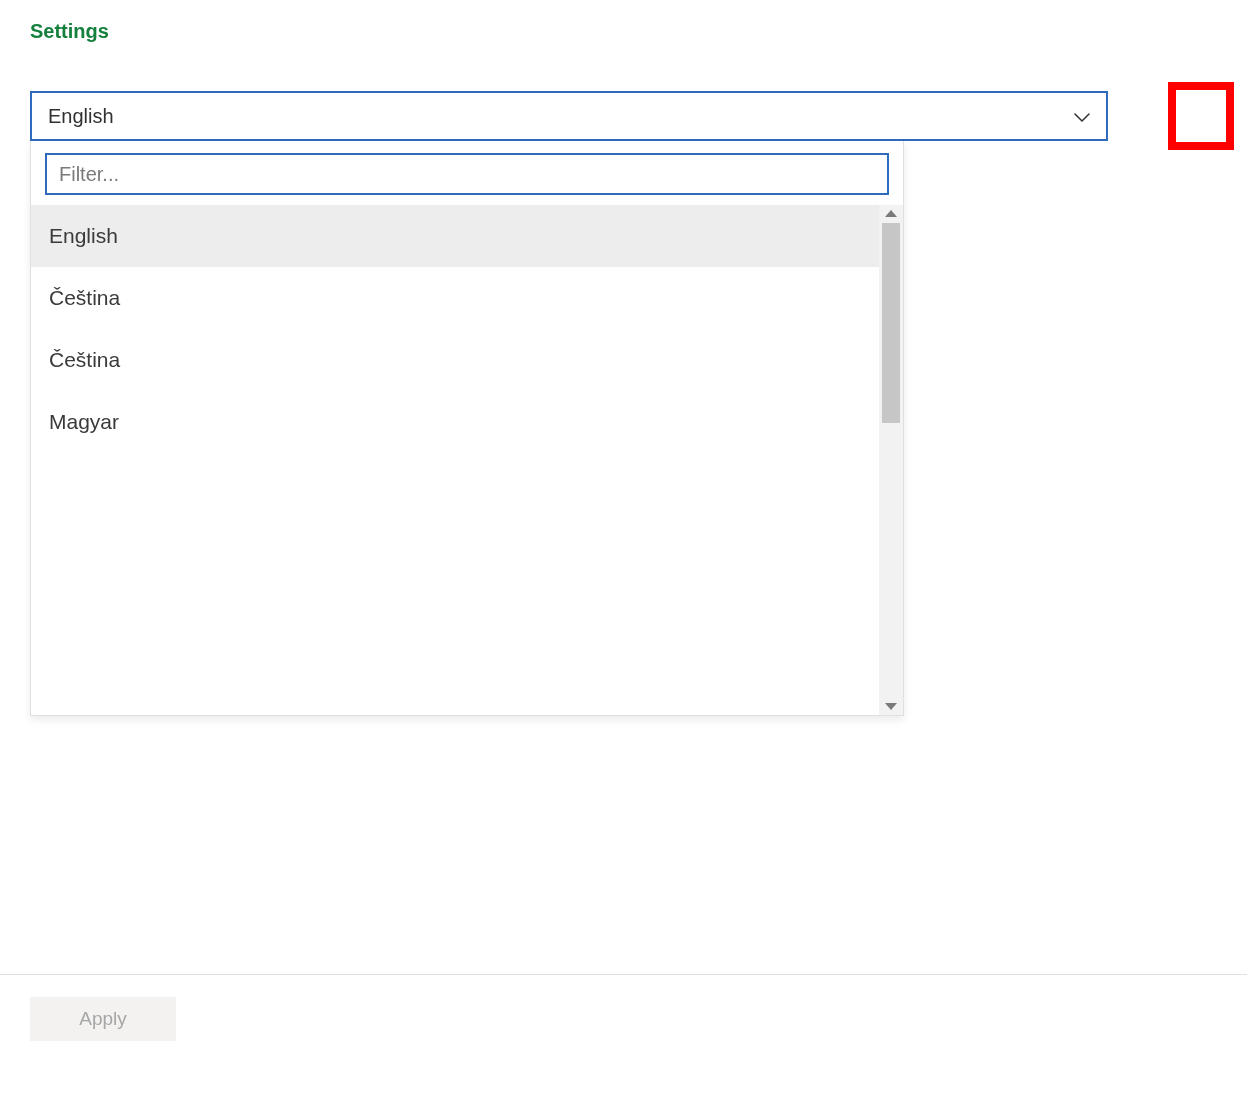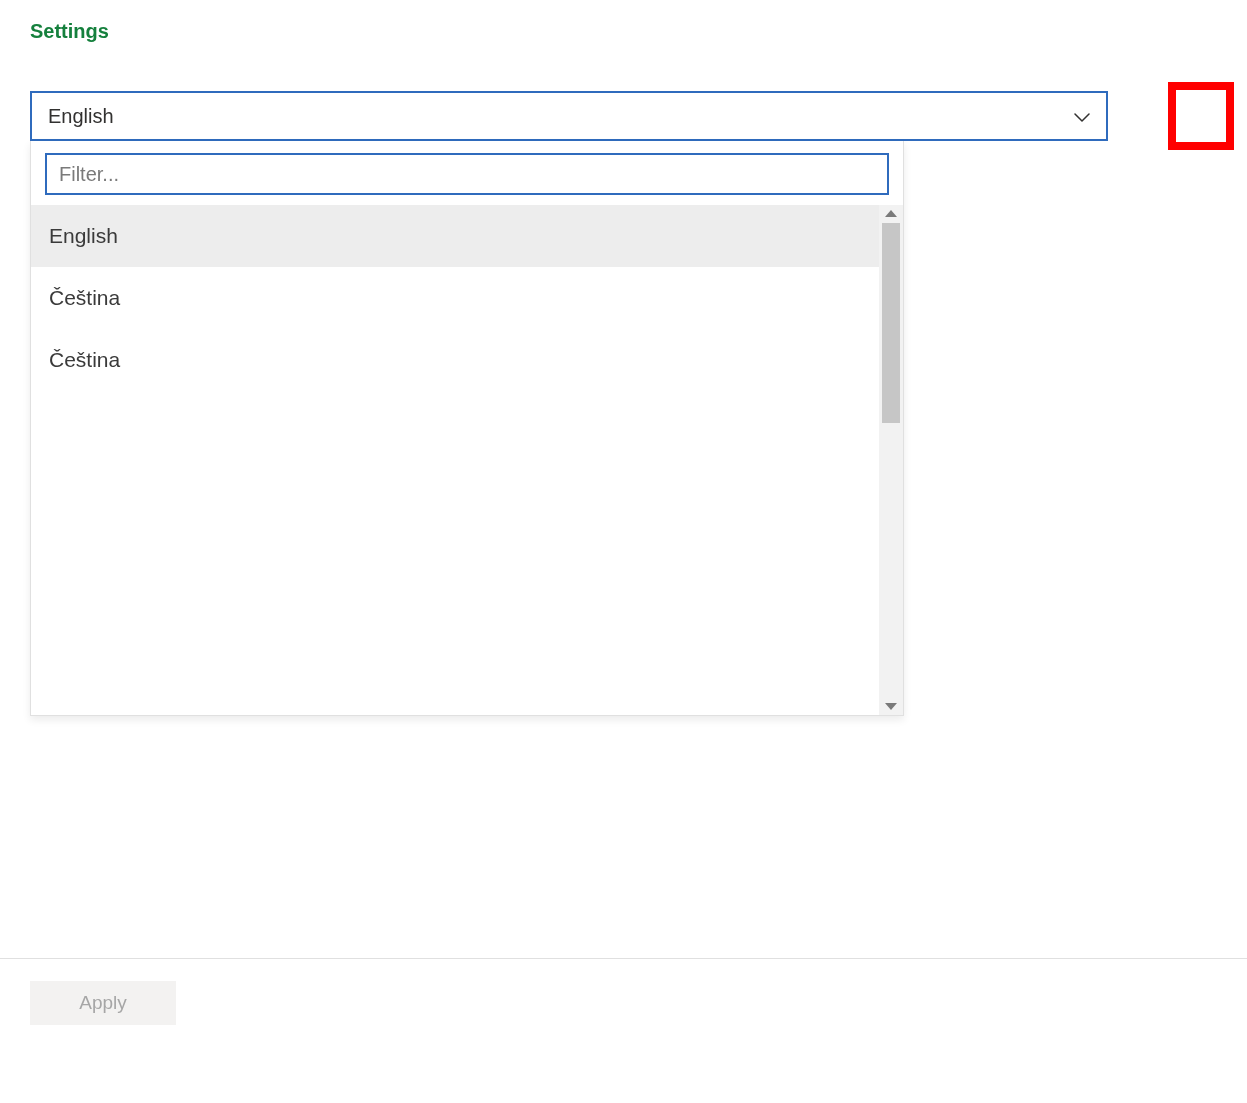--- a/index.html
+++ b/index.html
@@ -154,21 +154,21 @@
     .scroll-thumb {
       position: absolute;
       top: 18px;
       left: 3px;
       width: 18px;
       height: 200px;
       background: #c6c6c6;
     }
     .footer {
       position: absolute;
-      bottom: 56px;
+      bottom: 40px;
       left: 0;
       right: 0;
       border-top: 1px solid #e0e0e0;
       padding: 22px 30px;
       display: flex;
       gap: 16px;
     }
     .btn {
       min-width: 146px;
       height: 44px;
@@ -211,20 +211,21 @@
 
     <div class="dropdown-panel">
       <div class="filter-row">
         <input class="filter-input" type="text" placeholder="Filter..." style="">
       </div>
       <div class="options-viewport">
         <div class="options-list">
           <div class="option-item selected">English</div>
           <div class="option-item">Čeština</div>
           <div class="option-item">Čeština</div>
+          <div class="option-item">Magyar</div>
         </div>
         <div class="scrollbar-track">
           <div class="scroll-arrow up"></div>
           <div class="scroll-thumb"></div>
           <div class="scroll-arrow down"></div>
         </div>
       </div>
     </div>
   </div>
 </div>

